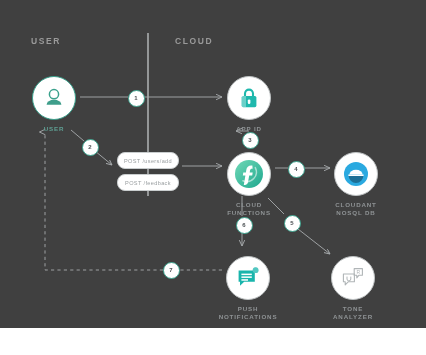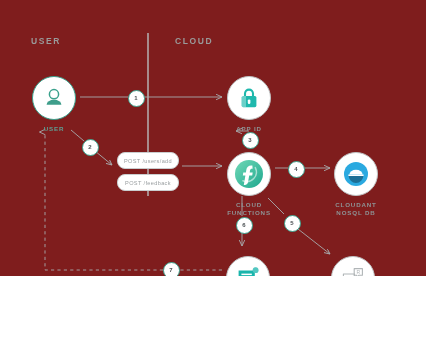--- a/index.html
+++ b/index.html
@@ -8,22 +8,22 @@
     padding: 0;
     background: #ffffff;
   }
   body {
     font-family: "Liberation Sans", sans-serif;
     -webkit-font-smoothing: antialiased;
   }
   #diagram-root {
     position: relative;
     width: 426px;
-    height: 276px;
-    background: #7f1d1d;
+    height: 328px;
+    background: #404040;
     overflow: hidden;
   }
   svg.layer {
     position: absolute;
     left: 0;
     top: 0;
     width: 426px;
     height: 355px;
   }
   .zone-header {

